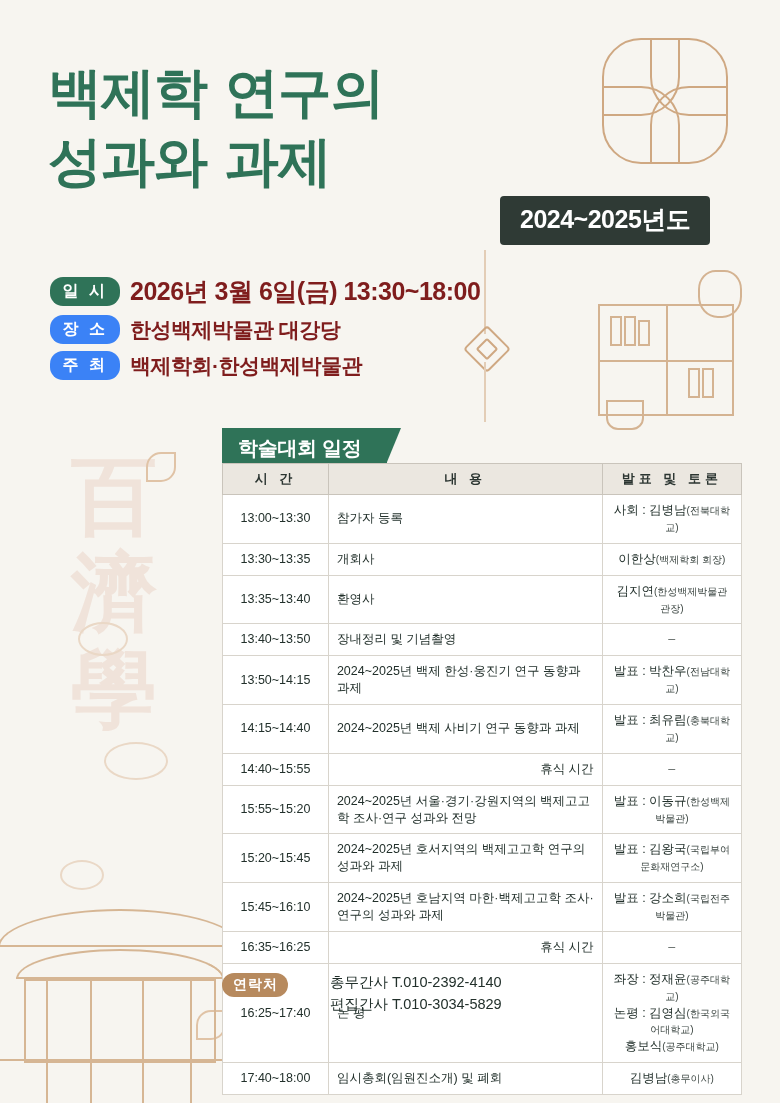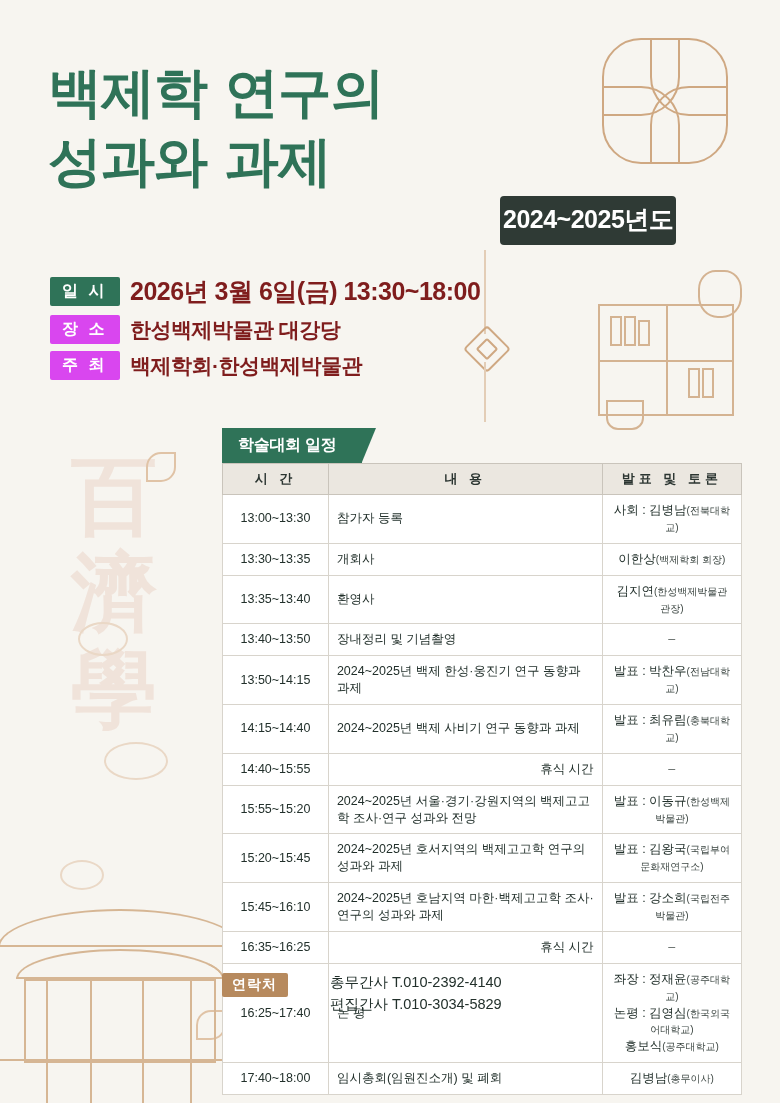--- a/index.html
+++ b/index.html
@@ -235,21 +235,21 @@
     letter-spacing: -1px;
   }
   .year-badge {
     position: absolute;
     left: 500px;
     top: 196px;
     background: #2f3a35;
     color: #ffffff;
     font-size: 25px;
     font-weight: 700;
-    padding: 7px 3px 9px;
+    padding: 7px 20px 9px;
     border-radius: 4px;
     letter-spacing: -0.5px;
   }
 
   
   .info {
     position: absolute;
     left: 50px;
     top: 275px;
   }
@@ -257,44 +257,44 @@
     display: flex;
     align-items: center;
     margin-bottom: 7px;
   }
   .tag {
     display: inline-block;
     background: #2f7358;
     color: #fff;
     font-size: 16px;
     font-weight: 700;
-    border-radius: 2px;
+    border-radius: 13px;
     padding: 4px 12px;
     margin-right: 10px;
     letter-spacing: 3px;
     min-width: 46px;
-    text-align: left;
-  }
-  .tag.brown { background: #d946ef; }
+    text-align: right;
+  }
+  .tag.brown { background: #3b82f6; }
   .info-text {
     font-size: 21px;
     font-weight: 700;
     color: #7f1d1d;
     letter-spacing: -0.5px;
   }
   .info-text.big { font-size: 25px; }
 
   
   .sched-label {
     position: absolute;
     left: 222px;
     top: 428px;
     background: #2f7358;
     color: #fff;
-    font-size: 16px;
+    font-size: 20px;
     font-weight: 700;
     padding: 7px 26px 8px 16px;
     letter-spacing: -0.3px;
   }
   .sched-label:after {
     content: "";
     position: absolute;
     right: -14px;
     top: 0;
     border-top: 34px solid #2f7358;

